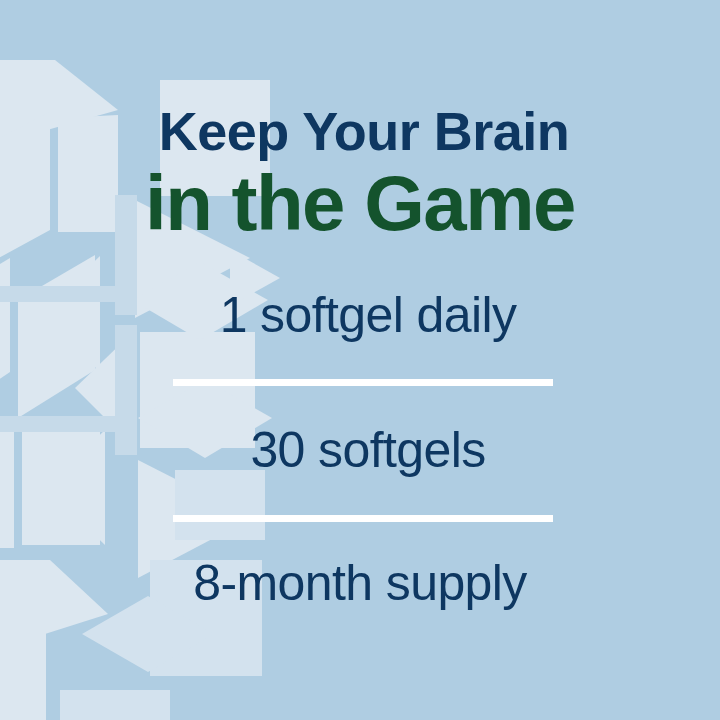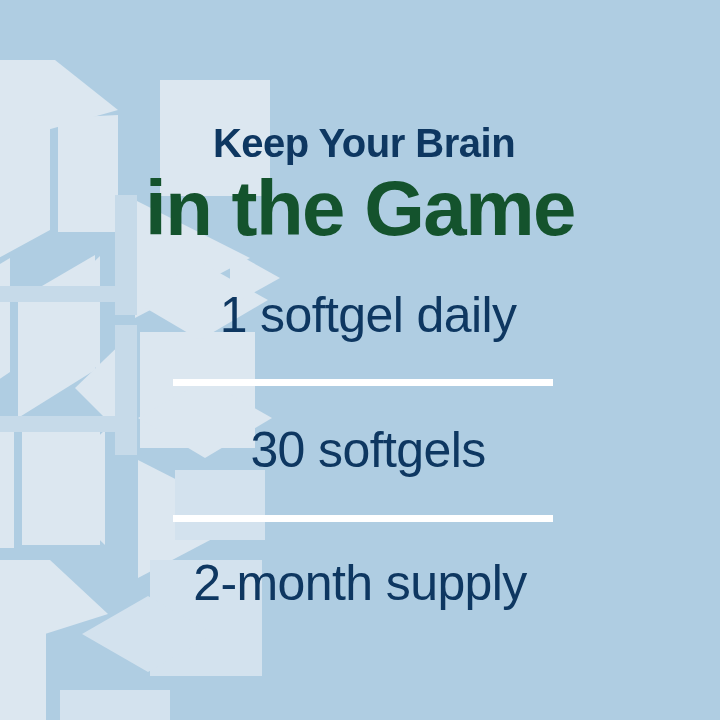--- a/index.html
+++ b/index.html
@@ -44,26 +44,25 @@
     position: absolute;
     left: 0;
     top: 104px;
     width: 720px;
     text-align: center;
   }
 
   .headline-line1 {
     display: block;
     color: #0E3761;
-    font-size: 40px;
+    font-size: 54px;
     font-weight: 600;
     letter-spacing: -0.5px;
     line-height: 1.0;
     padding-left: 8px;
-    margin-top: 19px;
   }
 
   .headline-line2 {
     display: block;
     color: #14532d;
     font-size: 78px;
     font-weight: 700;
     letter-spacing: -1.5px;
     line-height: 1.02;
     margin-top: 6px;
@@ -160,16 +159,16 @@
     </div>
 
     <div class="fact fact-1">1 softgel daily</div>
 
     <div class="divider divider-1"></div>
 
     <div class="fact fact-2">30 softgels</div>
 
     <div class="divider divider-2"></div>
 
-    <div class="fact fact-3">2-month supply</div>
+    <div class="fact fact-3">8-month supply</div>
 
   </div>
 </div>
 
 </body></html>

